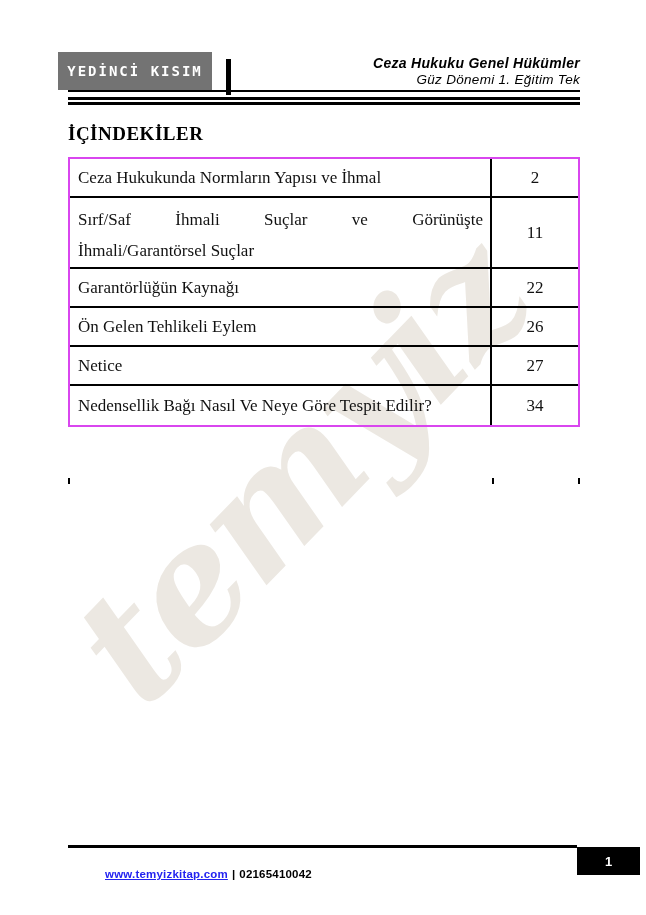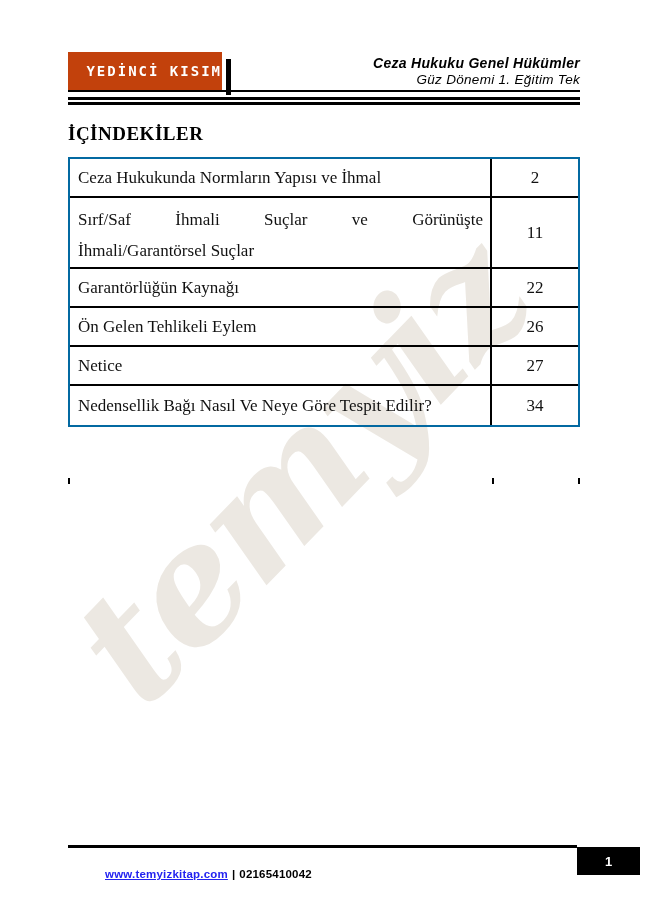--- a/index.html
+++ b/index.html
@@ -33,26 +33,26 @@
     color: #ece8e2;
     letter-spacing: -4px;
     user-select: none;
     pointer-events: none;
     white-space: nowrap;
   }
 
   
   .kisim-box {
     position: absolute;
-    left: 68px; top: 52px;
+    left: 58px; top: 52px;
     width: 154px; height: 38px;
-    background: #c2410c;
-    display: flex;
-    align-items: center;
-    justify-content: flex-end;
+    background: #737373;
+    display: flex;
+    align-items: center;
+    justify-content: center;
   }
   .kisim-box .label {
     color: #fff;
     font-family: "DejaVu Sans Mono", monospace;
     font-weight: bold;
     font-size: 14px;
     letter-spacing: 2px;
     white-space: nowrap;
   }
   .kisim-shadow {
@@ -108,21 +108,21 @@
     font-size: 19px;
     letter-spacing: 0.5px;
     color: #000;
   }
 
   
   .toc-table {
     position: absolute;
     left: 68px; top: 157px;
     width: 512px;
-    border: 2px solid #0369a1;
+    border: 2px solid #d946ef;
     font-family: "Liberation Serif", serif;
     font-size: 17px;
     color: #111;
   }
   .toc-row {
     display: flex;
     height: 39px;
     border-bottom: 2px solid #000;
   }
   .toc-row.tall { height: 71px; }

